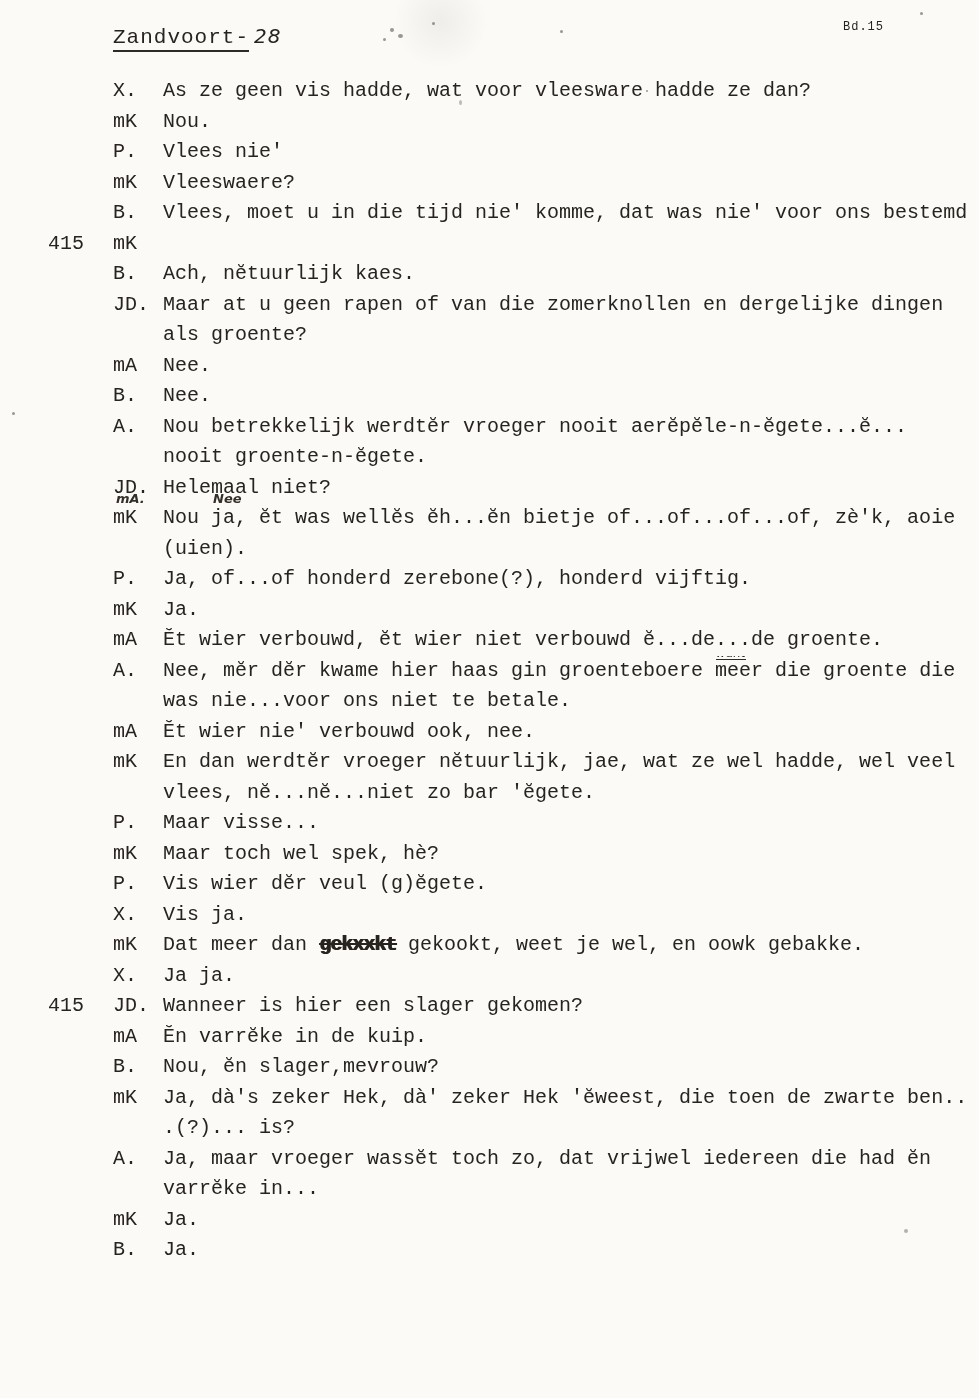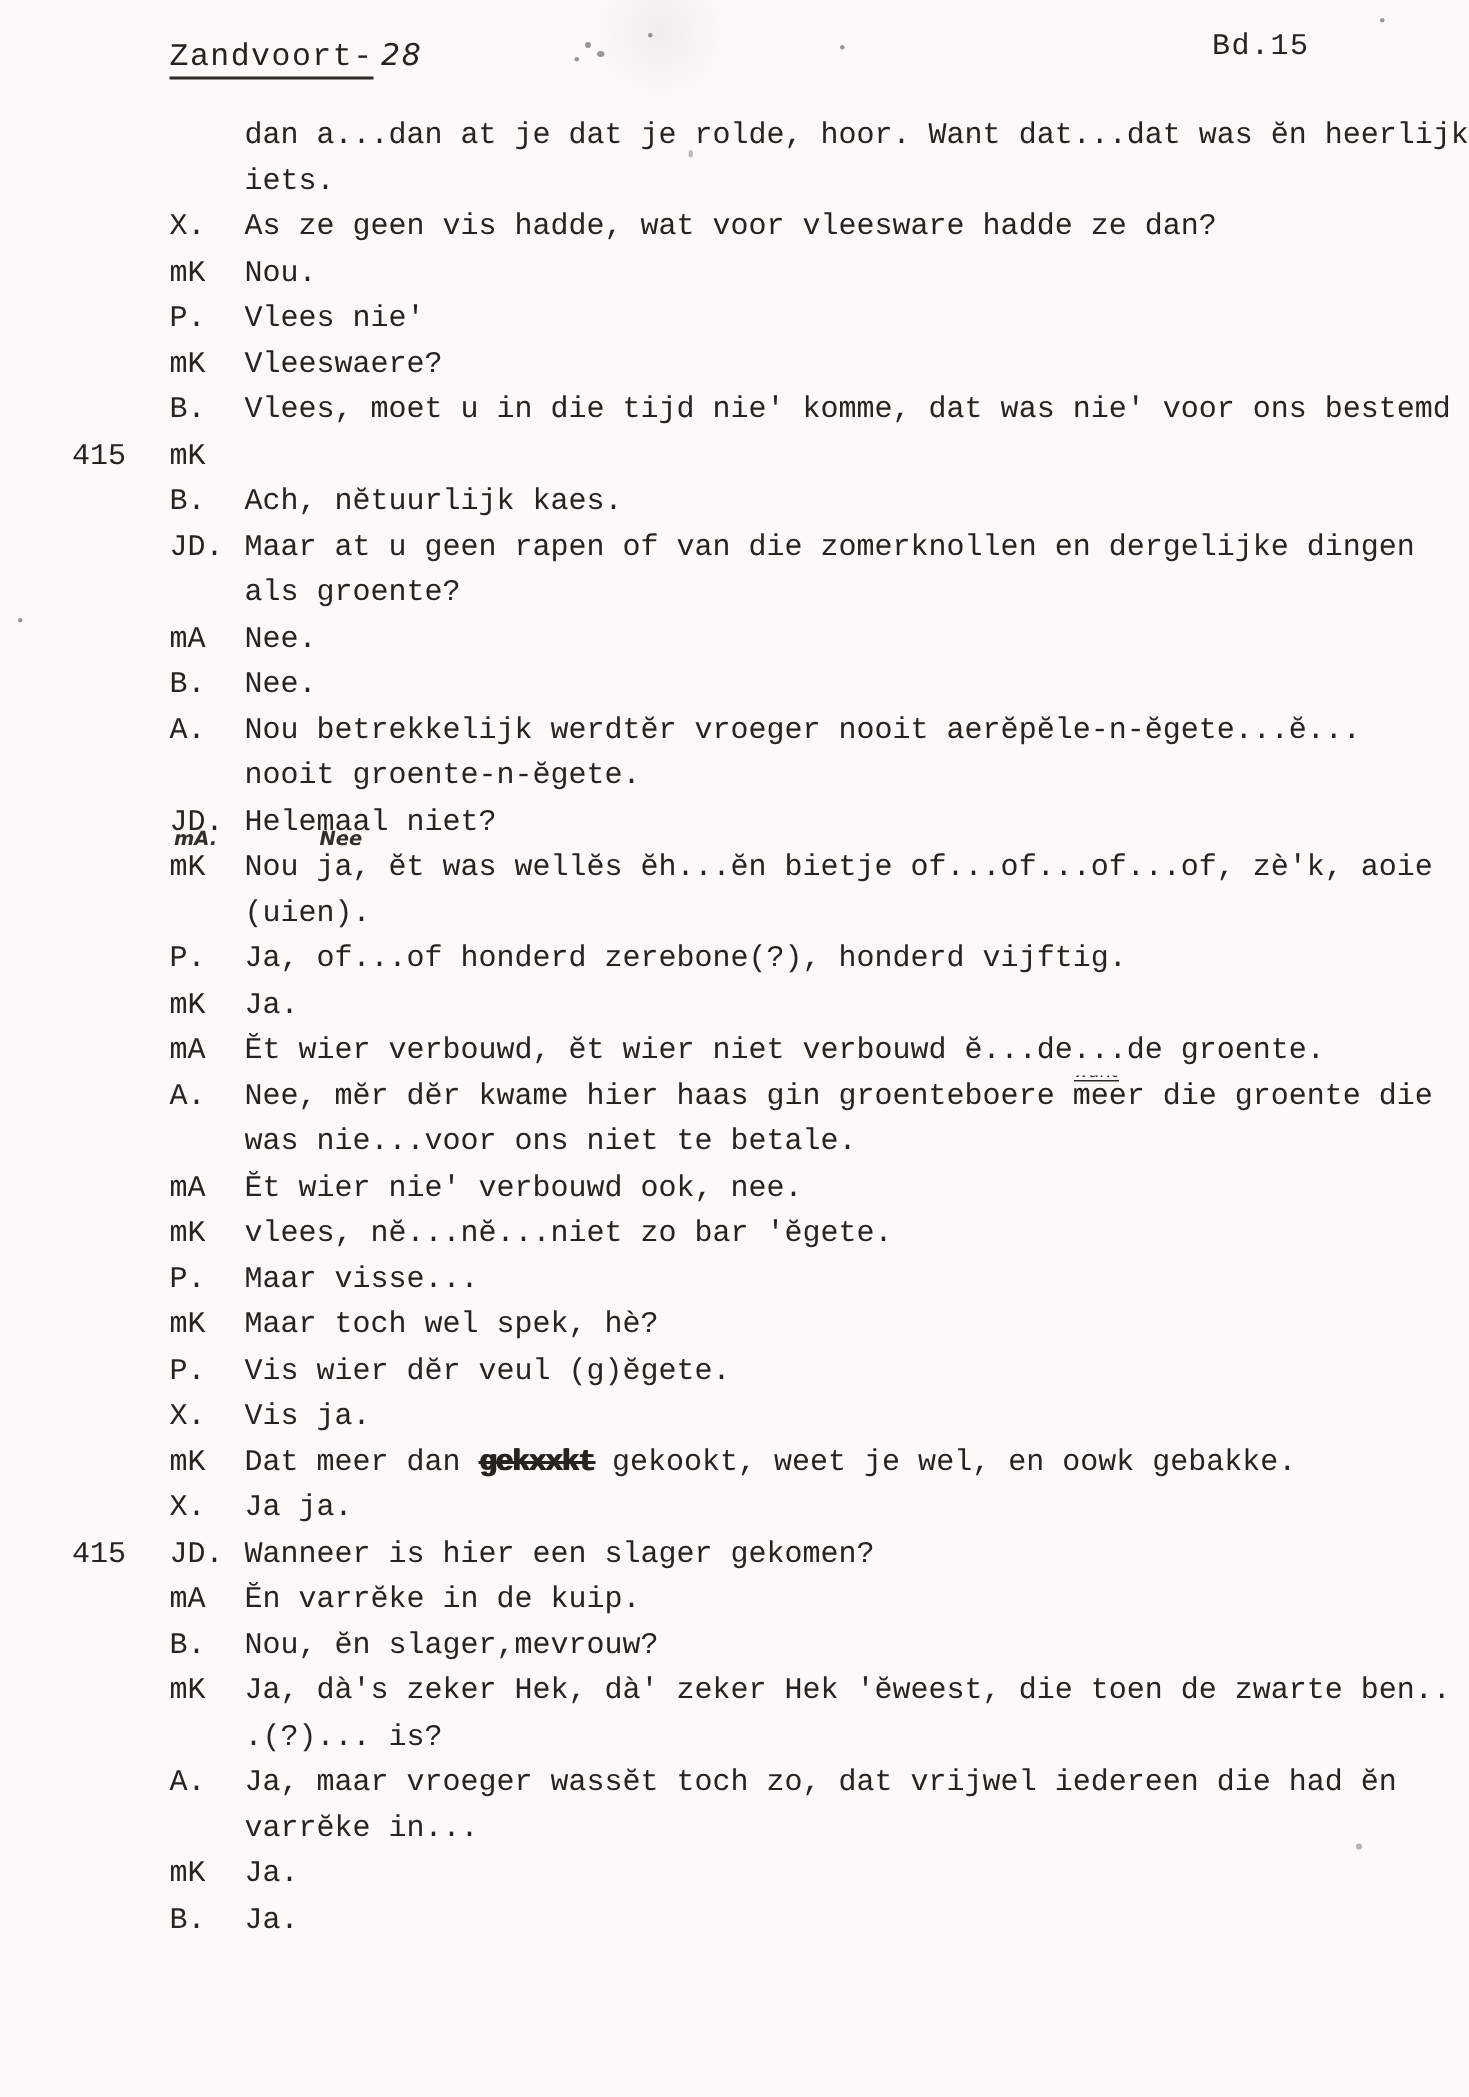--- a/index.html
+++ b/index.html
@@ -25,22 +25,22 @@
   .title-main {
     border-bottom:2px solid #2c2a25;
     padding-bottom:1px;
   }
   .hand {
     font-family:"DejaVu Sans",sans-serif;
     font-style:italic;
   }
   .title-suffix { margin-left:5px; font-size:20px; }
   .volume {
-    position:absolute; left:808px; top:20px;
-    font-size:20px; letter-spacing:1px; white-space:pre;
+    position:absolute; left:843px; top:20px;
+    font-size:12px; letter-spacing:1px; white-space:pre;
   }
   .dialogue {
     position:absolute; left:48px; top:76px; right:0;
   }
   .row {
     display:grid;
     grid-template-columns:65px 50px 1fr;
     position:relative;
   }
   .cell-margin, .cell-speaker {
@@ -82,24 +82,20 @@
 <div class="page">
 
   <div class="header-title"><span class="title-main">Zandvoort-</span><span class="hand title-suffix">28</span></div>
 
   <div class="volume">Bd.15</div>
 
   <div class="dialogue" id="dialogue">
       <div class="row">
         <span class="cell-margin"></span>
         <span class="cell-speaker"></span>
-        <div class="cell-text">
-          <div class="line">dan a...dan at je dat je rolde, hoor. Want dat...dat was ĕn heerlijk</div>
-          <div class="line">iets.</div>
-        </div>
       </div>
       <div class="row">
         <span class="cell-margin"></span>
         <span class="cell-speaker">X.</span>
         <div class="cell-text">
           <div class="line">As ze geen vis hadde, wat voor vleesware hadde ze dan?</div>
         </div>
       </div>
       <div class="row">
         <span class="cell-margin"></span>
@@ -220,20 +216,21 @@
         <span class="cell-margin"></span>
         <span class="cell-speaker">mA</span>
         <div class="cell-text">
           <div class="line">Ĕt wier nie' verbouwd ook, nee.</div>
         </div>
       </div>
       <div class="row">
         <span class="cell-margin"></span>
         <span class="cell-speaker">mK</span>
         <div class="cell-text">
+          <div class="line">En dan werdtĕr vroeger nĕtuurlijk, jae, wat ze wel hadde, wel veel</div>
           <div class="line">vlees, nĕ...nĕ...niet zo bar 'ĕgete.</div>
         </div>
       </div>
       <div class="row">
         <span class="cell-margin"></span>
         <span class="cell-speaker">P.</span>
         <div class="cell-text">
           <div class="line">Maar visse...</div>
         </div>
       </div>

